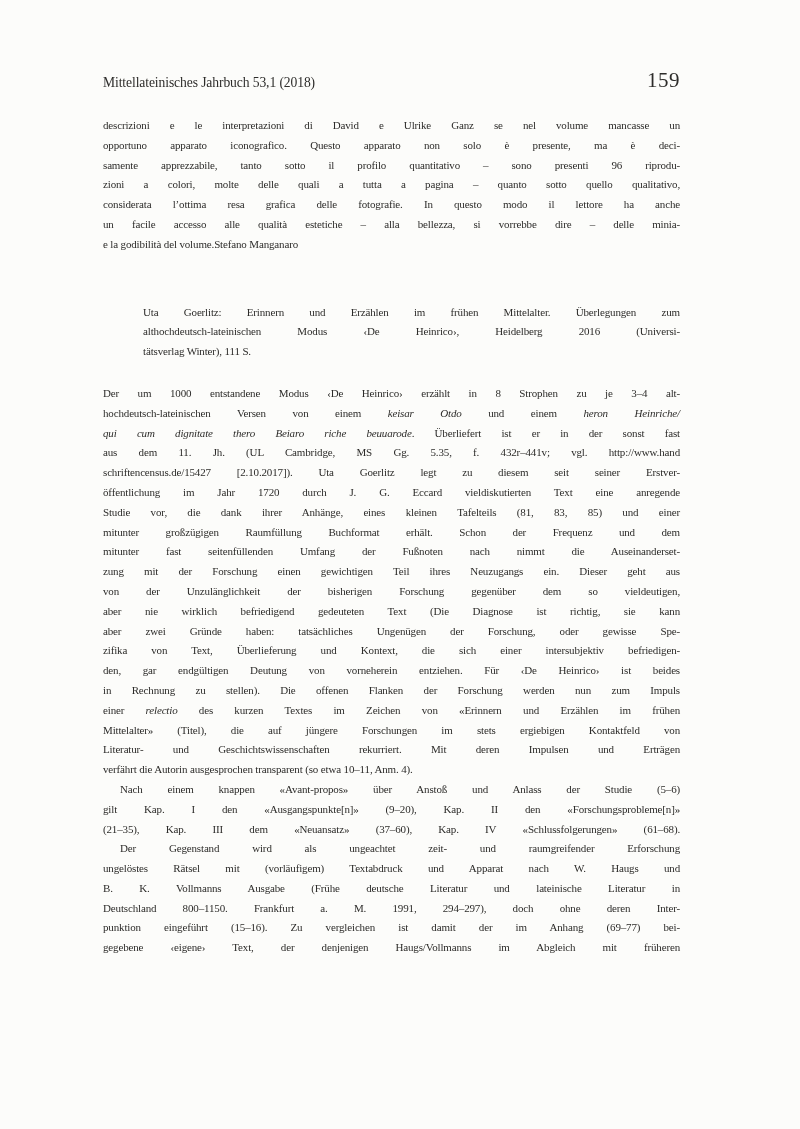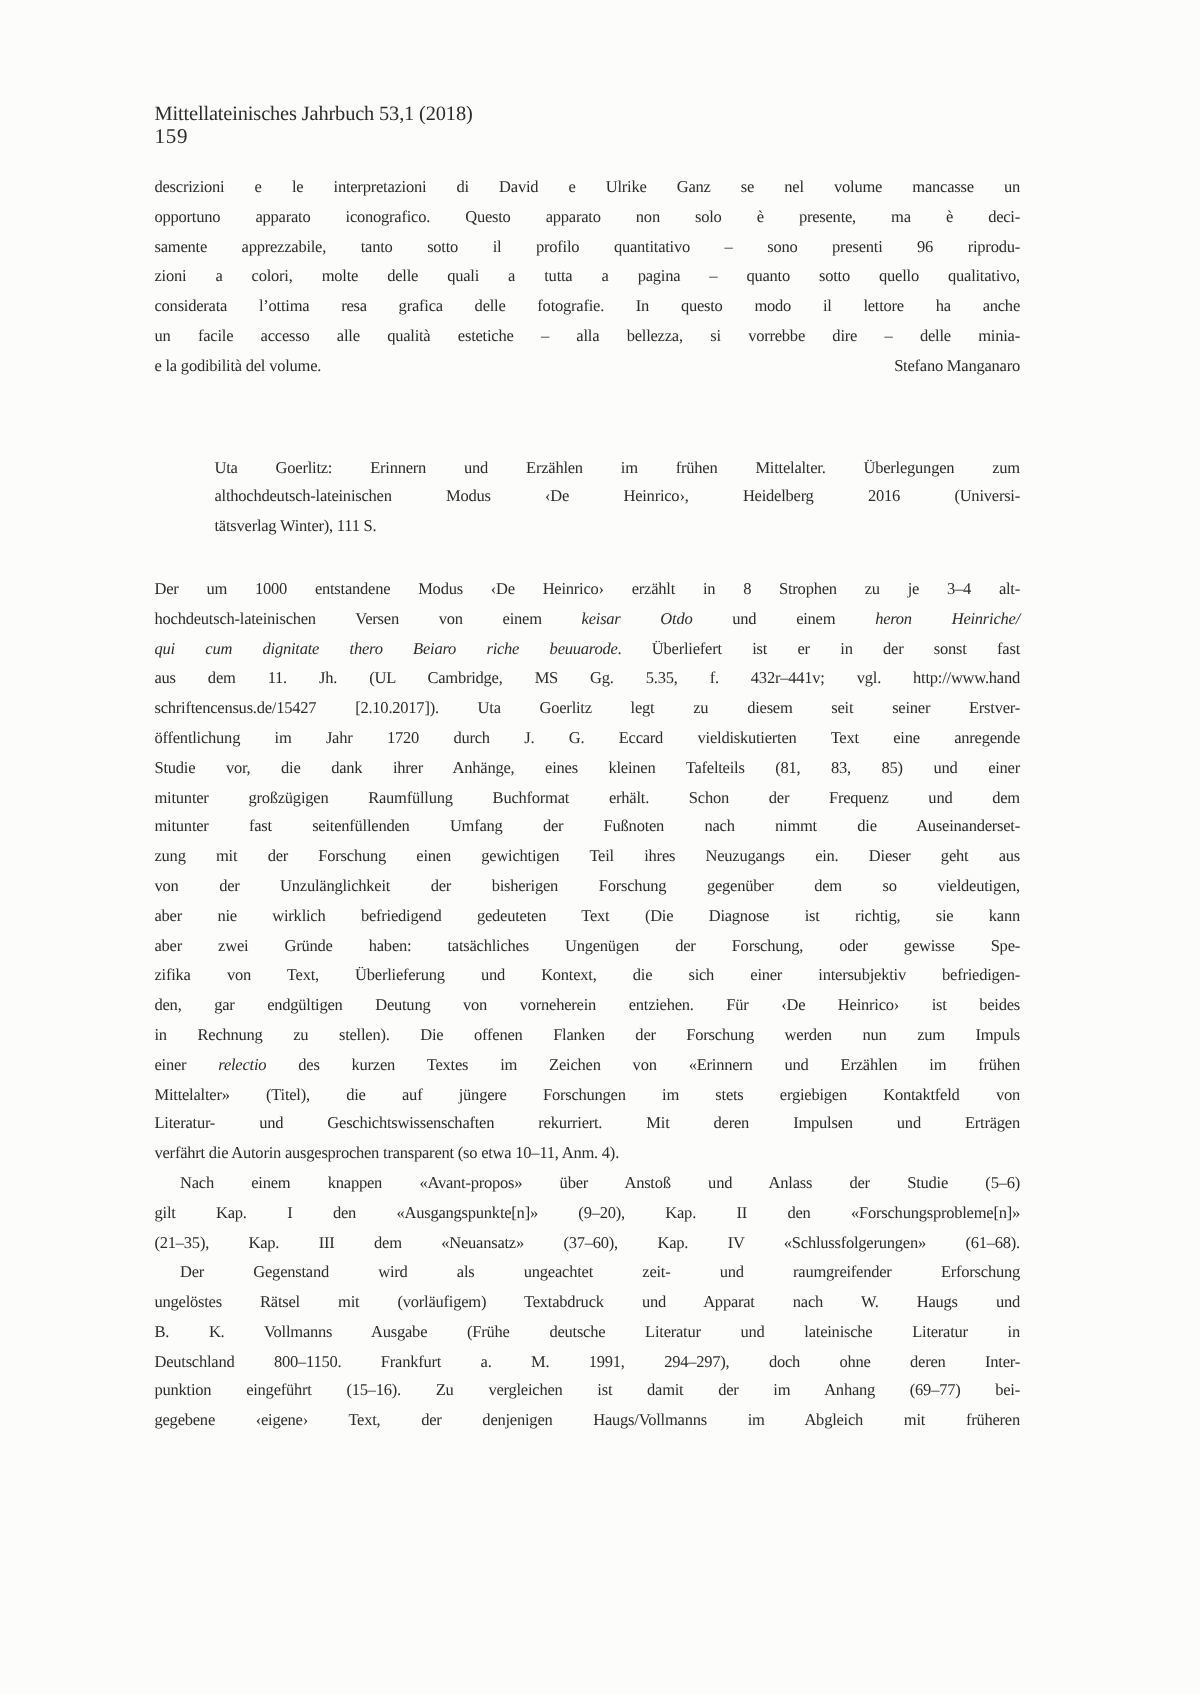--- a/index.html
+++ b/index.html
@@ -15,29 +15,28 @@
     background: #fcfcfa;
     overflow: hidden;
   }
   .running-header {
     position: absolute;
     left: 103px; top: 68px;
     width: 577px;
     display: flex;
     justify-content: space-between;
     align-items: baseline;
-    flex-direction: column;
   }
   .journal-title {
     font-size: 13.6px;
     letter-spacing: -0.1px;
     white-space: nowrap;
   }
   .page-number {
-    font-size: 14px;
+    font-size: 21px;
     letter-spacing: 0.5px;
   }
   .text-block {
     position: absolute;
     left: 103px; top: 116px;
     width: 577px;
     font-size: 11px;
     line-height: 19.8px;
     letter-spacing: -0.15px;
   }
@@ -47,21 +46,20 @@
   }
   .line {
     text-align: justify;
     text-align-last: justify;
     min-height: 19.8px;
   }
   .line.last { text-align-last: left; }
   .line.ind { text-indent: 17px; }
   .line.sigline {
     display: flex;
-    justify-content: space-between;
     text-align-last: auto;
   }
   .it { font-style: italic; }
   .sig { white-space: nowrap; }
 </style>
 </head>
 <body>
 
 <div class="page">
   <div class="running-header">

